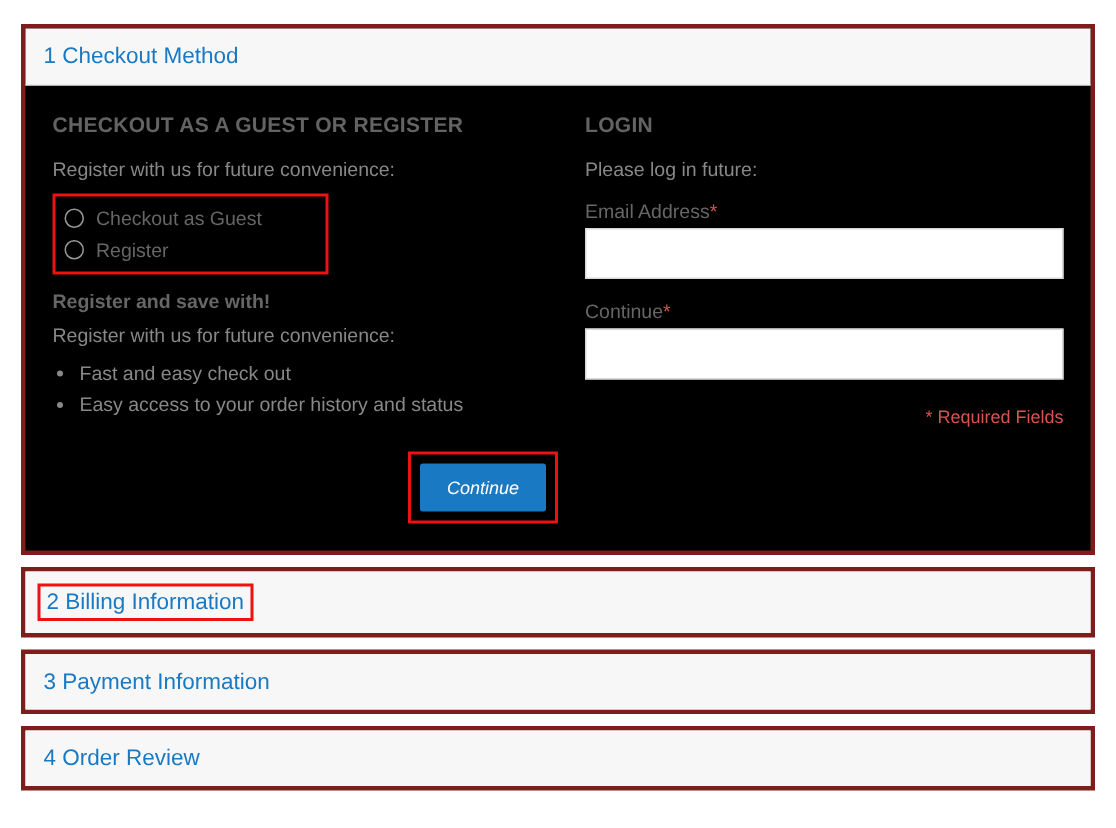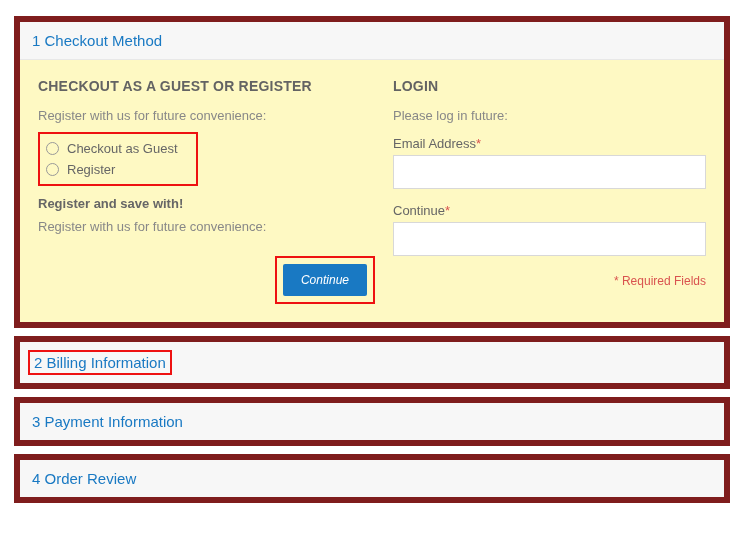--- a/index.html
+++ b/index.html
@@ -5,23 +5,23 @@
   * { box-sizing: border-box; margin: 0; padding: 0; }
   body {
     font-family: "Helvetica Neue", Arial, sans-serif;
     background: #ffffff;
     width: 744px;
     height: 552px;
     padding: 16px 14px 0 14px;
     color: #555;
   }
   .step {
-    border: 6px solid #7f1d1d;
+    border: 3px solid #7f1d1d;
     margin-bottom: 8px;
-    background: #fef9c3;
+    background: #000000;
   }
   .step-header {
     background: #f7f7f7;
     padding: 10px 12px;
     font-size: 15px;
     color: #1979c3;
     border-bottom: 1px solid #e8e8e8;
     cursor: pointer;
   }
   .step-header.collapsed { border-bottom: none; }
@@ -38,21 +38,21 @@
     letter-spacing: .2px;
   }
   .muted { color: #888; font-size: 13px; line-height: 1.5; }
   .subhead { color:#666; font-size:13px; font-weight:600; margin-bottom:6px;}
   .radio-group {
     border: 2px solid #e11;
     padding: 4px 6px;
     margin-top: 6px;
     margin-bottom: 10px;
     display: inline-block;
-    width: 160px;
+    width: 184px;
   }
   .radio-row { display:flex; align-items:center; padding: 3px 0; cursor:pointer;}
   .radio-dot {
     width: 13px; height:13px; border-radius:50%;
     border:1px solid #999; margin-right:8px; flex-shrink:0;
     display:inline-block;
   }
   .radio-label { font-size: 13px; color:#666; }
   ul.benefits { list-style: disc; padding-left: 18px; margin-top:6px;}
   ul.benefits li { font-size:13px; color:#888; line-height:1.6; }
@@ -106,20 +106,24 @@
             <span class="radio-label">Checkout as Guest</span>
           </label>
           <label class="radio-row">
             <span class="radio-dot"></span>
             <span class="radio-label">Register</span>
           </label>
         </div>
 
         <p class="subhead">Register and save with!</p>
         <p class="muted">Register with us for future convenience:</p>
+        <ul class="benefits">
+          <li>Fast and easy check out</li>
+          <li>Easy access to your order history and status</li>
+        </ul>
 
         <div class="continue-position">
           <span class="continue-wrap">
             <button class="btn">Continue</button>
           </span>
         </div>
       </div>
 
       <div class="col-right">
         <h3 class="section-title">LOGIN</h3>

